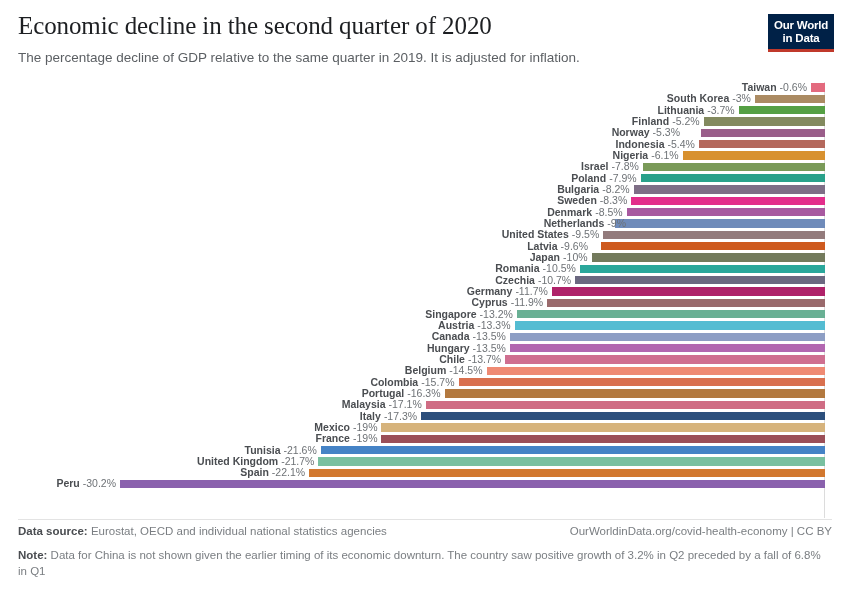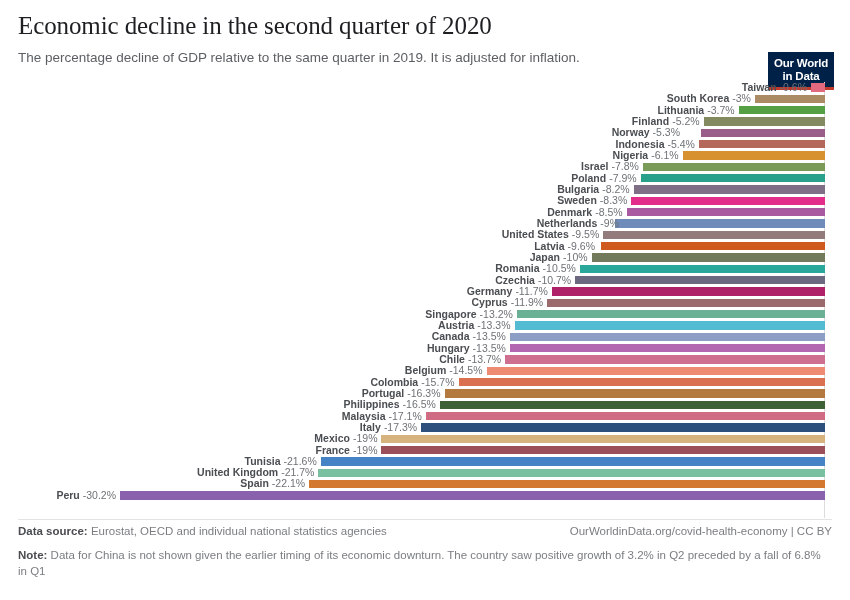--- a/index.html
+++ b/index.html
@@ -39,21 +39,20 @@
     color: #5b5f63;
     line-height: 1.25;
   }
 
   
   .owid-logo {
     position: absolute;
     right: 16px;
     top: 14px;
     width: 66px;
-    margin-top: 38px;
   }
   .owid-box {
     background: #002147;
     color: #ffffff;
     font-size: 11.5px;
     font-weight: 700;
     line-height: 12.5px;
     text-align: center;
     padding: 5px 4px 5px 4px;
     letter-spacing: -0.2px;
@@ -250,33 +249,33 @@
       </div>
       <div class="row">
         <div class="row-inner">
           <div class="bar" style="width: 198.427px; background: rgb(168, 89, 160);"></div>
           <div class="row-label" style="right: 223.427px;"><span class="lbl-country">Denmark</span><span class="lbl-value">-8.5%</span></div>
         </div>
       </div>
       <div class="row">
         <div class="row-inner">
           <div class="bar" style="width: 210.099px; background: rgb(111, 139, 186);"></div>
-          <div class="row-label" style="right: 227px;"><span class="lbl-country">Netherlands</span><span class="lbl-value">-9%</span></div>
+          <div class="row-label" style="right: 220px;"><span class="lbl-country">Netherlands</span><span class="lbl-value">-9%</span></div>
         </div>
       </div>
       <div class="row">
         <div class="row-inner">
           <div class="bar" style="width: 221.772px; background: rgb(147, 123, 124);"></div>
           <div class="row-label" style="right: 246.772px;"><span class="lbl-country">United States</span><span class="lbl-value">-9.5%</span></div>
         </div>
       </div>
       <div class="row">
         <div class="row-inner">
           <div class="bar" style="width: 224.106px; background: rgb(206, 90, 30);"></div>
-          <div class="row-label" style="right: 251px; padding-left: 36px;"><span class="lbl-country">Latvia</span><span class="lbl-value">-9.6%</span></div>
+          <div class="row-label" style="right: 258px; padding-left: 36px;"><span class="lbl-country">Latvia</span><span class="lbl-value">-9.6%</span></div>
         </div>
       </div>
       <div class="row">
         <div class="row-inner">
           <div class="bar" style="width: 233.444px; background: rgb(115, 122, 92);"></div>
           <div class="row-label" style="right: 258.444px;"><span class="lbl-country">Japan</span><span class="lbl-value">-10%</span></div>
         </div>
       </div>
       <div class="row">
         <div class="row-inner">
@@ -341,26 +340,20 @@
       <div class="row">
         <div class="row-inner">
           <div class="bar" style="width: 366.507px; background: rgb(217, 112, 79);"></div>
           <div class="row-label" style="right: 391.507px;"><span class="lbl-country">Colombia</span><span class="lbl-value">-15.7%</span></div>
         </div>
       </div>
       <div class="row">
         <div class="row-inner">
           <div class="bar" style="width: 380.513px; background: rgb(179, 121, 63);"></div>
           <div class="row-label" style="right: 405.513px;"><span class="lbl-country">Portugal</span><span class="lbl-value">-16.3%</span></div>
-        </div>
-      </div>
-      <div class="row">
-        <div class="row-inner">
-          <div class="bar" style="width: 385.182px; background: rgb(62, 98, 54);"></div>
-          <div class="row-label" style="right: 410.182px;"><span class="lbl-country">Philippines</span><span class="lbl-value">-16.5%</span></div>
         </div>
       </div>
       <div class="row">
         <div class="row-inner">
           <div class="bar" style="width: 399.189px; background: rgb(207, 108, 132);"></div>
           <div class="row-label" style="right: 424.189px;"><span class="lbl-country">Malaysia</span><span class="lbl-value">-17.1%</span></div>
         </div>
       </div>
       <div class="row">
         <div class="row-inner">

